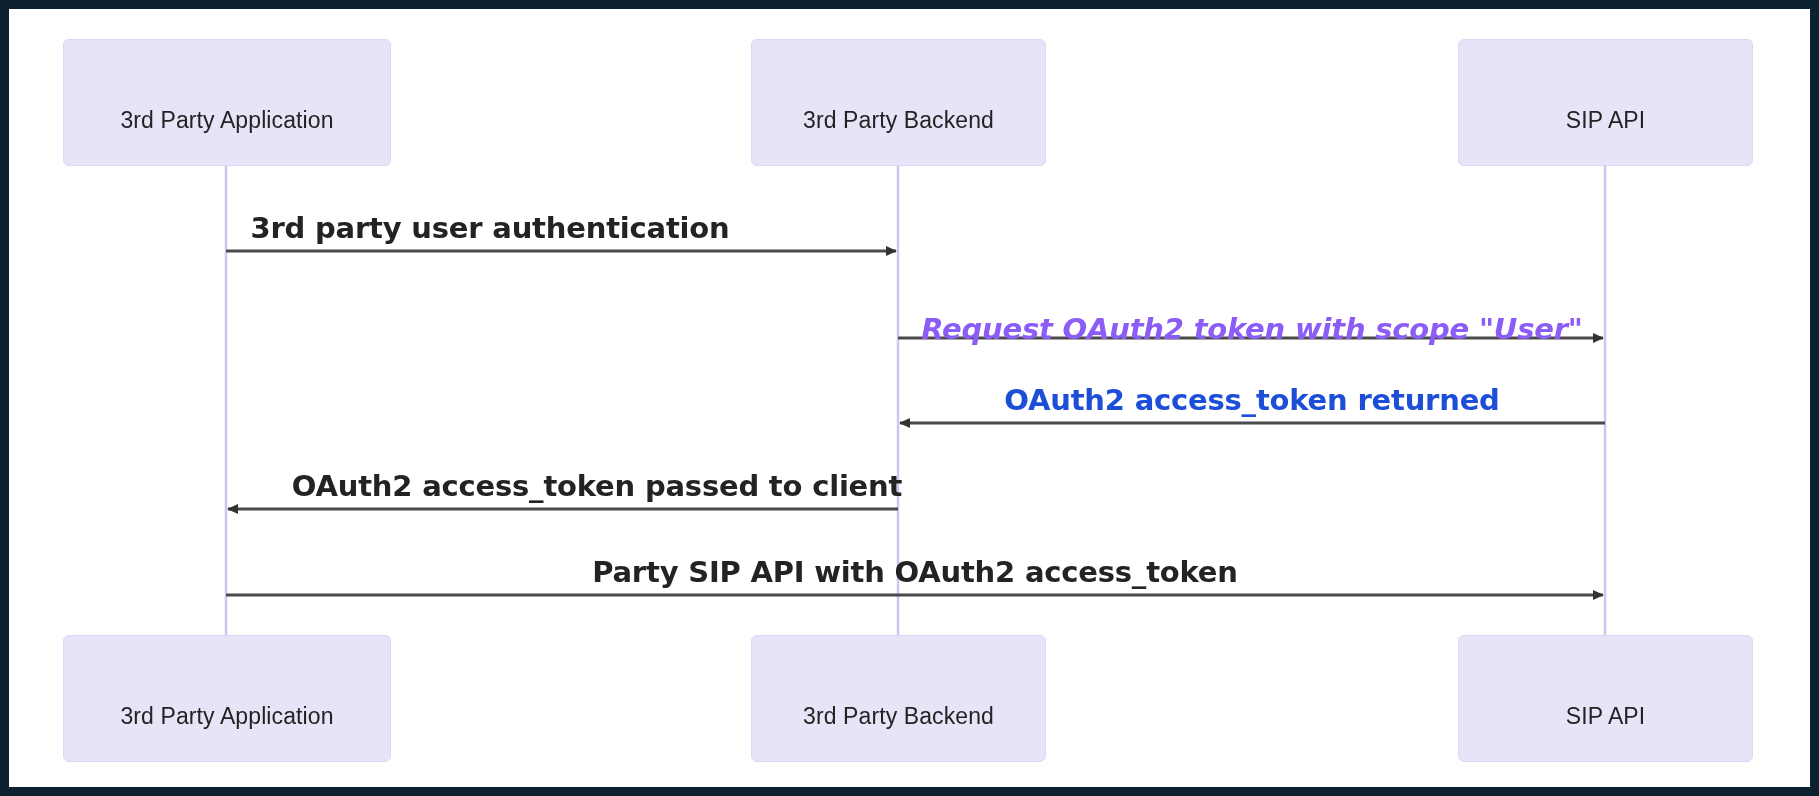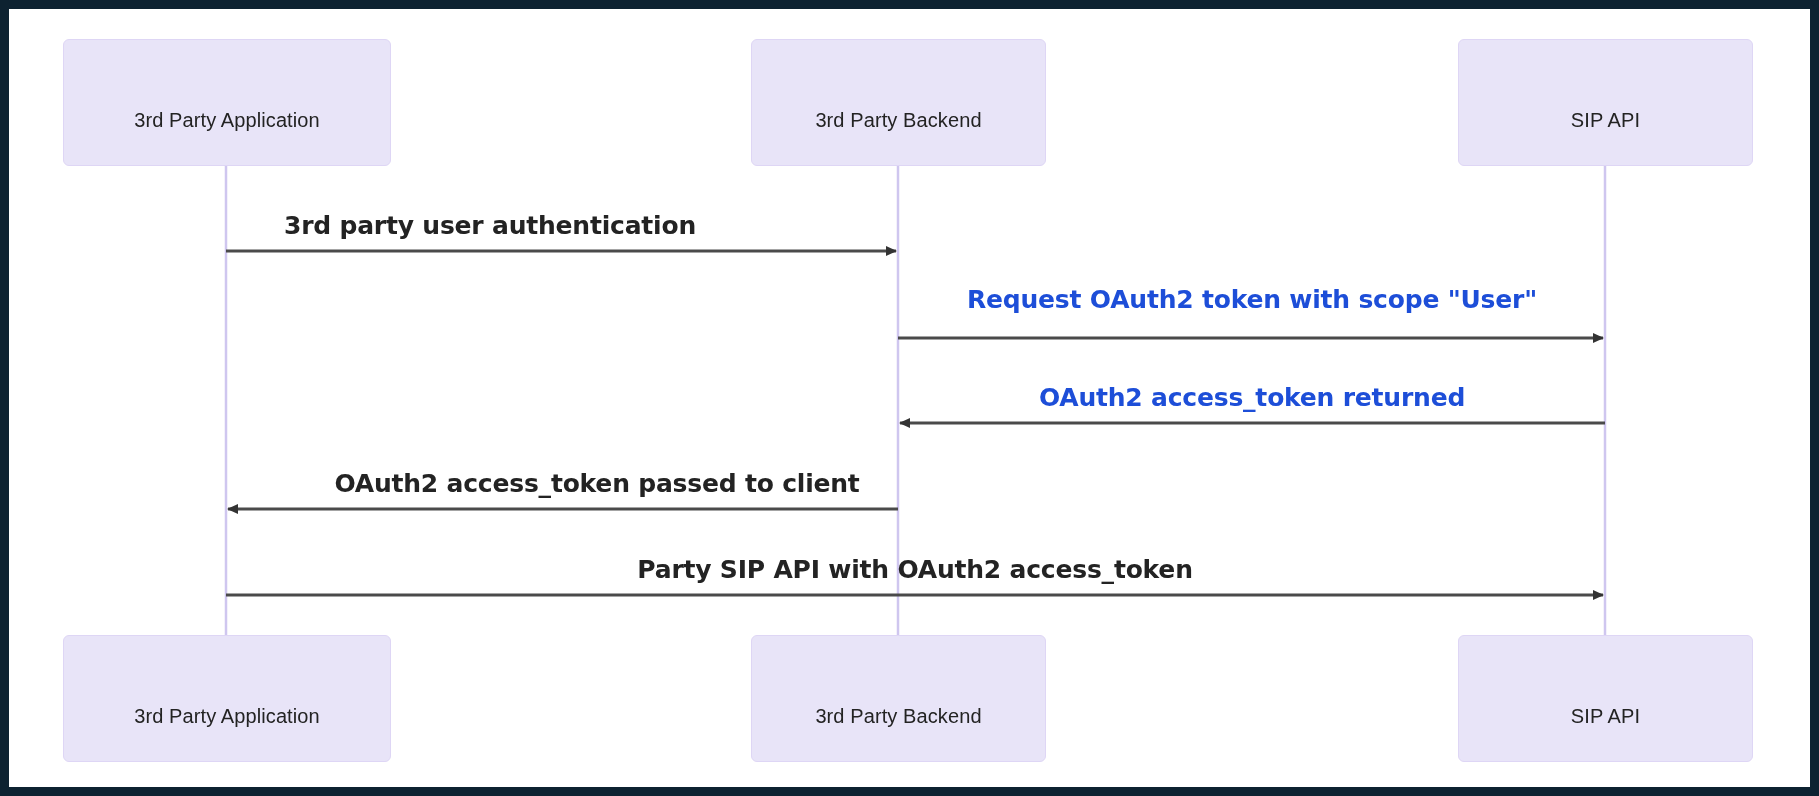--- a/index.html
+++ b/index.html
@@ -53,32 +53,32 @@
     background: #e8e4f8;
     border: 1.5px solid #ded6f5;
     border-radius: 6px;
     display: flex;
     align-items: center;
     justify-content: center;
     z-index: 10;
   }
   .actor-label {
     font-family: "Liberation Sans", sans-serif;
-    font-size: 20px;
+    font-size: 23px;
     color: #2b2b2b;
     line-height: 1.15;
     text-align: left;
     white-space: nowrap;
     letter-spacing: 0.1px;
     margin-top: 35px;
   }
   .msg-label {
     position: absolute;
     font-family: "DejaVu Sans", sans-serif;
-    font-size: 25px;
+    font-size: 29px;
     font-weight: bold;
     color: #232323;
     white-space: nowrap;
     transform: translateX(-50%);
     z-index: 20;
     letter-spacing: -0.2px;
   }
 </style>
 </head>
 <body>
@@ -127,21 +127,21 @@
         </div>
         <div class="actor-box" style="left: 742px; top: 626px; width: 295px; height: 127px; background: rgb(232, 228, 248); border-color: rgb(222, 214, 245);">
           <div class="actor-label" style="color: rgb(35, 35, 35);">3rd Party Backend</div>
         </div>
         <div class="actor-box" style="left: 1449px; top: 626px; width: 295px; height: 127px; background: rgb(232, 228, 248); border-color: rgb(222, 214, 245);">
           <div class="actor-label" style="color: rgb(35, 35, 35);">SIP API</div>
         </div>
       </div>
     <div id="labels">
         <div class="msg-label" style="left: 481px; top: 202px; color: rgb(35, 35, 35);">3rd party user authentication</div>
-        <div class="msg-label" style="left: 1243px; top: 276px; color: #1d4ed8;">Request OAuth2 token with scope "User"</div>
+        <div class="msg-label" style="left: 1243px; top: 303px; color: #8b5cf6; font-style: italic;">Request OAuth2 token with scope "User"</div>
         <div class="msg-label" style="left: 1243px; top: 374px; color: #1d4ed8;">OAuth2 access_token returned</div>
         <div class="msg-label" style="left: 553px; top: 460px; color: rgb(35, 35, 35); margin-left: 35px;">OAuth2 access_token passed to client</div>
         <div class="msg-label" style="left: 906px; top: 546px; color: rgb(35, 35, 35);">Party SIP API with OAuth2 access_token</div>
       </div>
 
   </div>
 
   <div id="frame"></div>
 </div>
 

